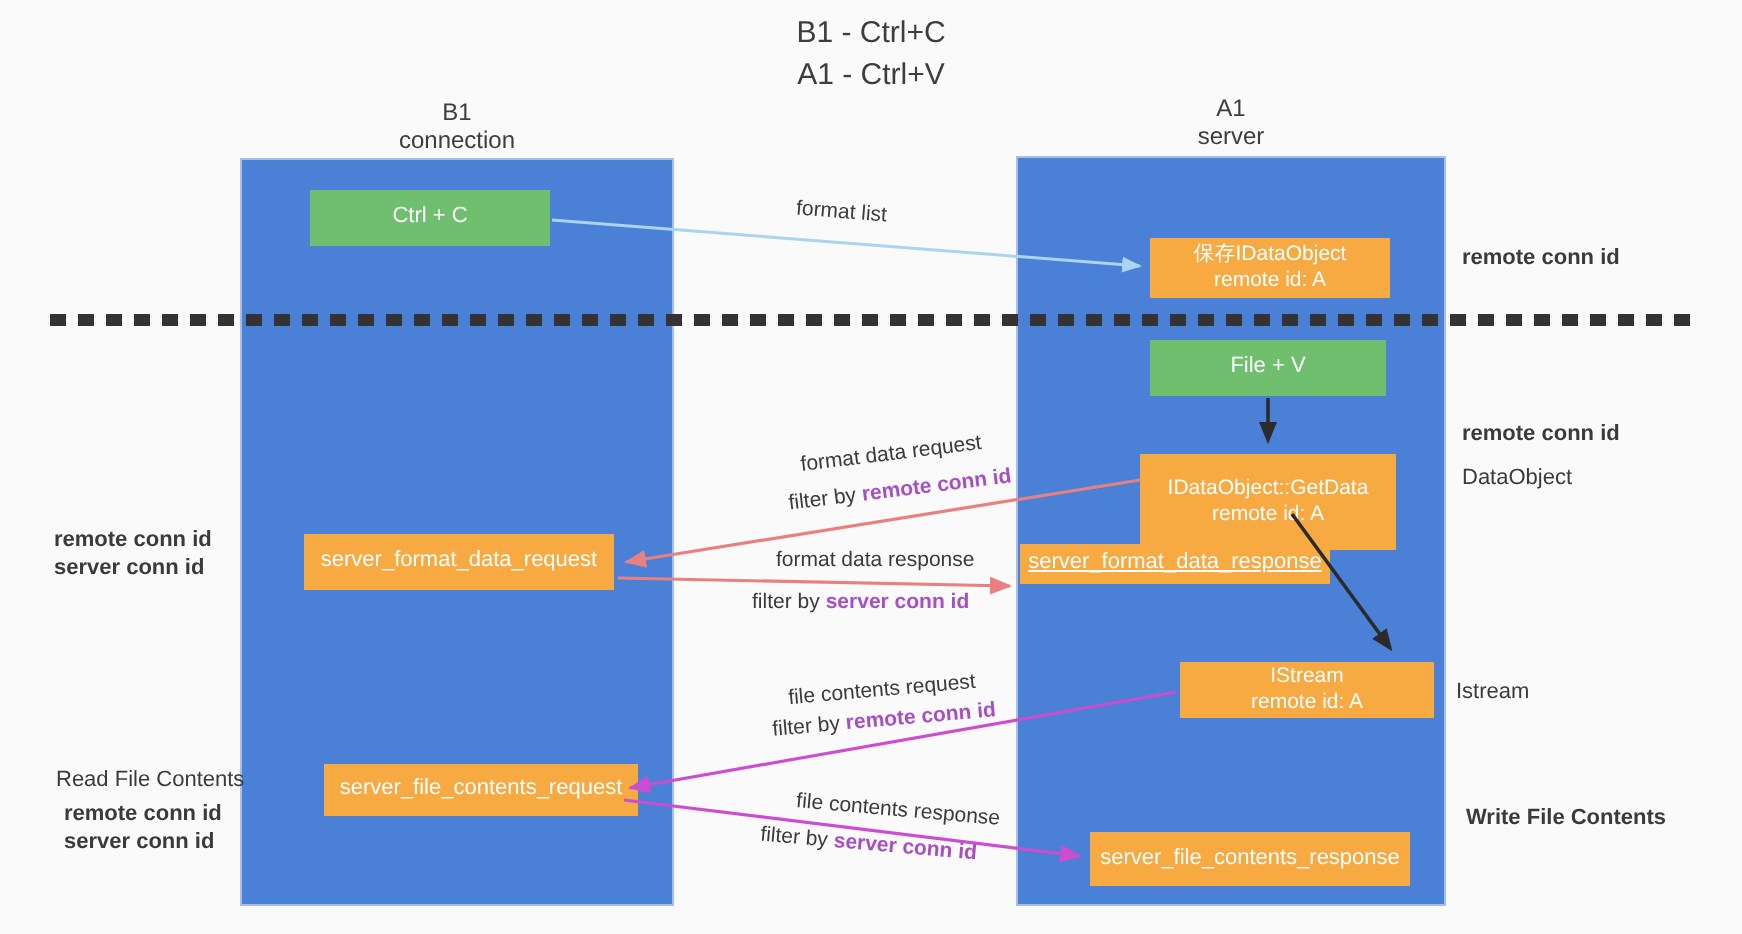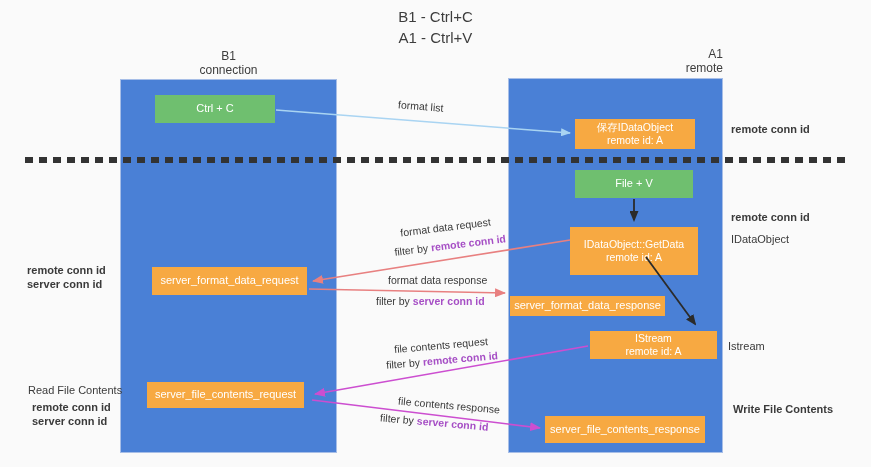--- a/index.html
+++ b/index.html
@@ -7,21 +7,21 @@
     --label-purple:#a64fc5; --label-green:#5cb567; --arrow-lightblue:#a9d4f2;
     --arrow-red:#e88080; --arrow-magenta:#cc4ed0; --arrow-black:#2b2b2b; --text-dark:#3d3d3d;
   }
   html,body{margin:0;padding:0;}
   .canvas{position:relative;width:871px;height:467px;background:var(--background);
     font-family:"Liberation Sans",sans-serif;overflow:hidden;}
   .title{position:absolute;left:0;right:0;top:6px;text-align:center;font-size:15px;
     color:var(--text-dark);line-height:1.4;}
   .col-header{position:absolute;text-align:center;font-size:12px;color:var(--text-dark);line-height:1.2;}
   .hdr-left{left:120px;width:217px;top:49px;}
-  .hdr-right{left:508px;width:215px;top:47px;text-align:right;}
+  .hdr-right{left:508px;width:215px;top:47px;}
   .col{position:absolute;background:var(--column-blue);border:1px solid rgba(190,205,235,.8);box-sizing:border-box;}
   .col-left{left:120px;top:79px;width:217px;height:374px;}
   .col-right{left:508px;top:78px;width:215px;height:375px;}
   .divider{position:absolute;left:25px;top:157px;width:824px;height:6px;
     background:repeating-linear-gradient(90deg,#333 0 8px,transparent 8px 14px);z-index:4;}
   .box{position:absolute;display:flex;flex-direction:column;align-items:center;justify-content:center;
     color:#fff;font-size:11px;text-align:center;line-height:1.25;z-index:3;box-sizing:border-box;}
   .green{background:var(--box-green);}
   .orange{background:var(--box-orange);justify-content:center;}
   .two-line{font-size:10.5px;}
@@ -50,21 +50,21 @@
     <div>B1 - Ctrl+C</div>
     <div>A1 - Ctrl+V</div>
   </div>
 
   <div class="col-header hdr-left">
     <div>B1</div>
     <div>connection</div>
   </div>
   <div class="col-header hdr-right">
     <div>A1</div>
-    <div>remote</div>
+    <div>server</div>
   </div>
 
   <div class="col col-left"></div>
   <div class="col col-right"></div>
 
   <div class="divider"></div>
 
   <svg class="arrows" width="871" height="467" viewBox="0 0 871 467">
     <defs>
       <marker id="mk-blue" markerUnits="userSpaceOnUse" markerWidth="10" markerHeight="8" refX="9" refY="4" orient="auto">
@@ -104,30 +104,30 @@
 
   <div class="box orange two-line" style="left:570px;top:227px;width:128px;height:48px;">
     <div>IDataObject::GetData</div>
     <div>remote id: A</div>
   </div>
 
   <div class="box orange" style="left:152px;top:267px;width:155px;height:28px;">
     <div>server_format_data_request</div>
   </div>
 
-  <div class="box orange" style="left:510px;top:296px;width:155px;height:20px;">
+  <div class="box orange" style="left:510px;top:272px;width:155px;height:20px;text-decoration:underline;">
     <div>server_format_data_response</div>
   </div>
 
   <div class="box orange two-line" style="left:590px;top:331px;width:127px;height:28px;">
     <div>IStream</div>
     <div>remote id: A</div>
   </div>
 
-  <div class="box orange" style="left:147px;top:382px;width:157px;height:26px;">
+  <div class="box orange" style="left:162px;top:382px;width:157px;height:26px;">
     <div>server_file_contents_request</div>
   </div>
 
   <div class="box orange" style="left:545px;top:416px;width:160px;height:27px;">
     <div>server_file_contents_response</div>
   </div>
 
   <div class="flow" style="left:398px;top:100px;transform:rotate(4.5deg);">format list</div>
 
   <div class="flow" style="left:400px;top:221px;transform:rotate(-7deg);">format data request</div>
@@ -145,21 +145,21 @@
     <span>filter by</span><span class="purple gap">remote conn id</span>
   </div>
 
   <div class="flow" style="left:398px;top:399px;transform:rotate(5deg);">file contents response</div>
   <div class="flow" style="left:380px;top:416px;transform:rotate(5deg);">
     <span>filter by</span><span class="purple gap">server conn id</span>
   </div>
 
   <div class="side purple" style="left:731px;top:123px;">remote conn id</div>
   <div class="side purple" style="left:731px;top:211px;">remote conn id</div>
-  <div class="side" style="left:731px;top:233px;">IDataObject</div>
+  <div class="side" style="left:731px;top:233px;">DataObject</div>
   <div class="side" style="left:728px;top:340px;">Istream</div>
   <div class="side" style="left:733px;top:403px;font-weight:bold;">Write File Contents</div>
 
   <div class="side purple" style="left:27px;top:264px;">remote conn id</div>
   <div class="side greenlbl" style="left:27px;top:278px;">server conn id</div>
   <div class="side" style="left:28px;top:384px;">Read File Contents</div>
   <div class="side purple" style="left:32px;top:401px;">remote conn id</div>
   <div class="side greenlbl" style="left:32px;top:415px;">server conn id</div>
 
 </div>

